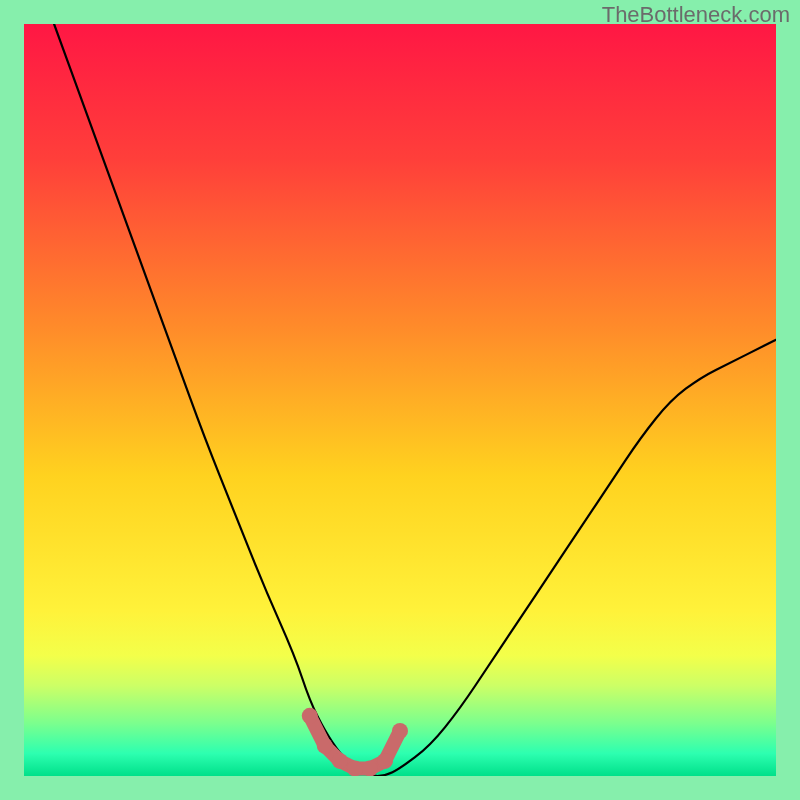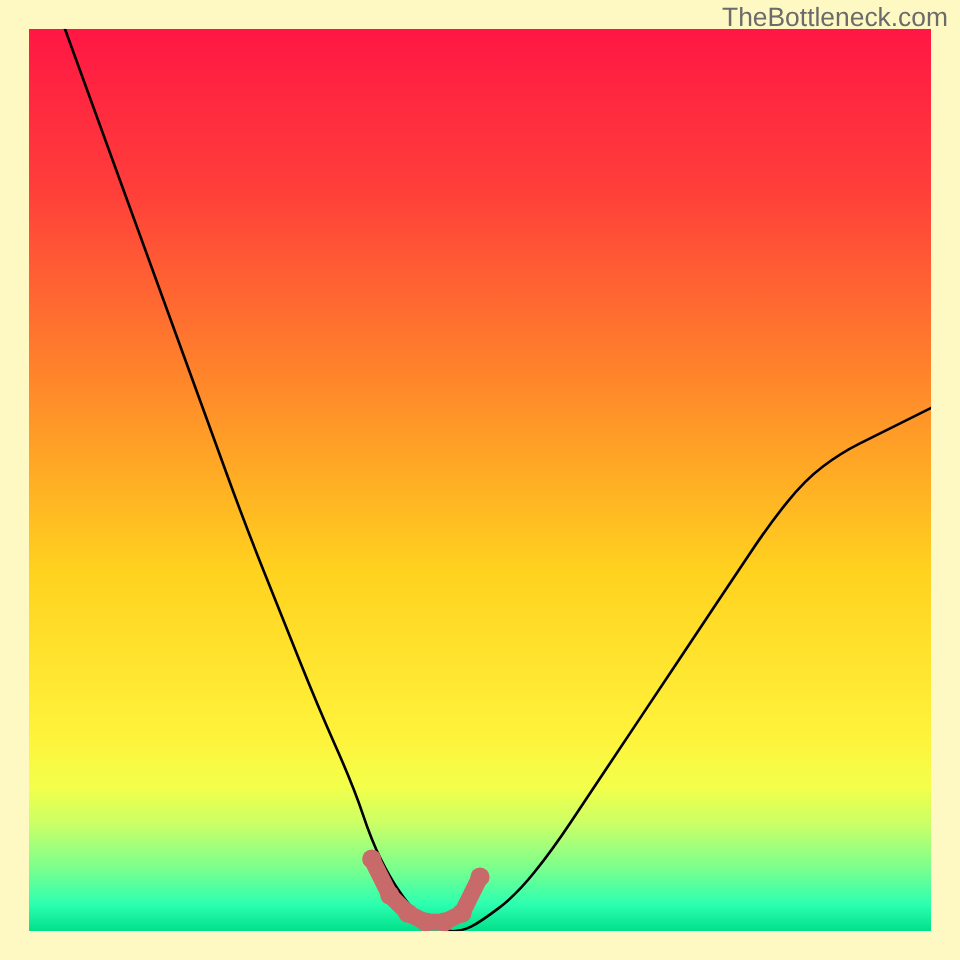--- a/index.html
+++ b/index.html
@@ -10,21 +10,21 @@
     background: #000;
     overflow: hidden;
     font-family: Arial, Helvetica, sans-serif;
   }
   .frame {
     position: absolute;
     top: 0;
     left: 0;
     width: 800px;
     height: 800px;
-    background: #fef9c3;
+    background: #86efac;
   }
   .plot {
     position: absolute;
     top: 24px;
     left: 24px;
     width: 752px;
     height: 752px;
     overflow: hidden;
   }
   .watermark {

